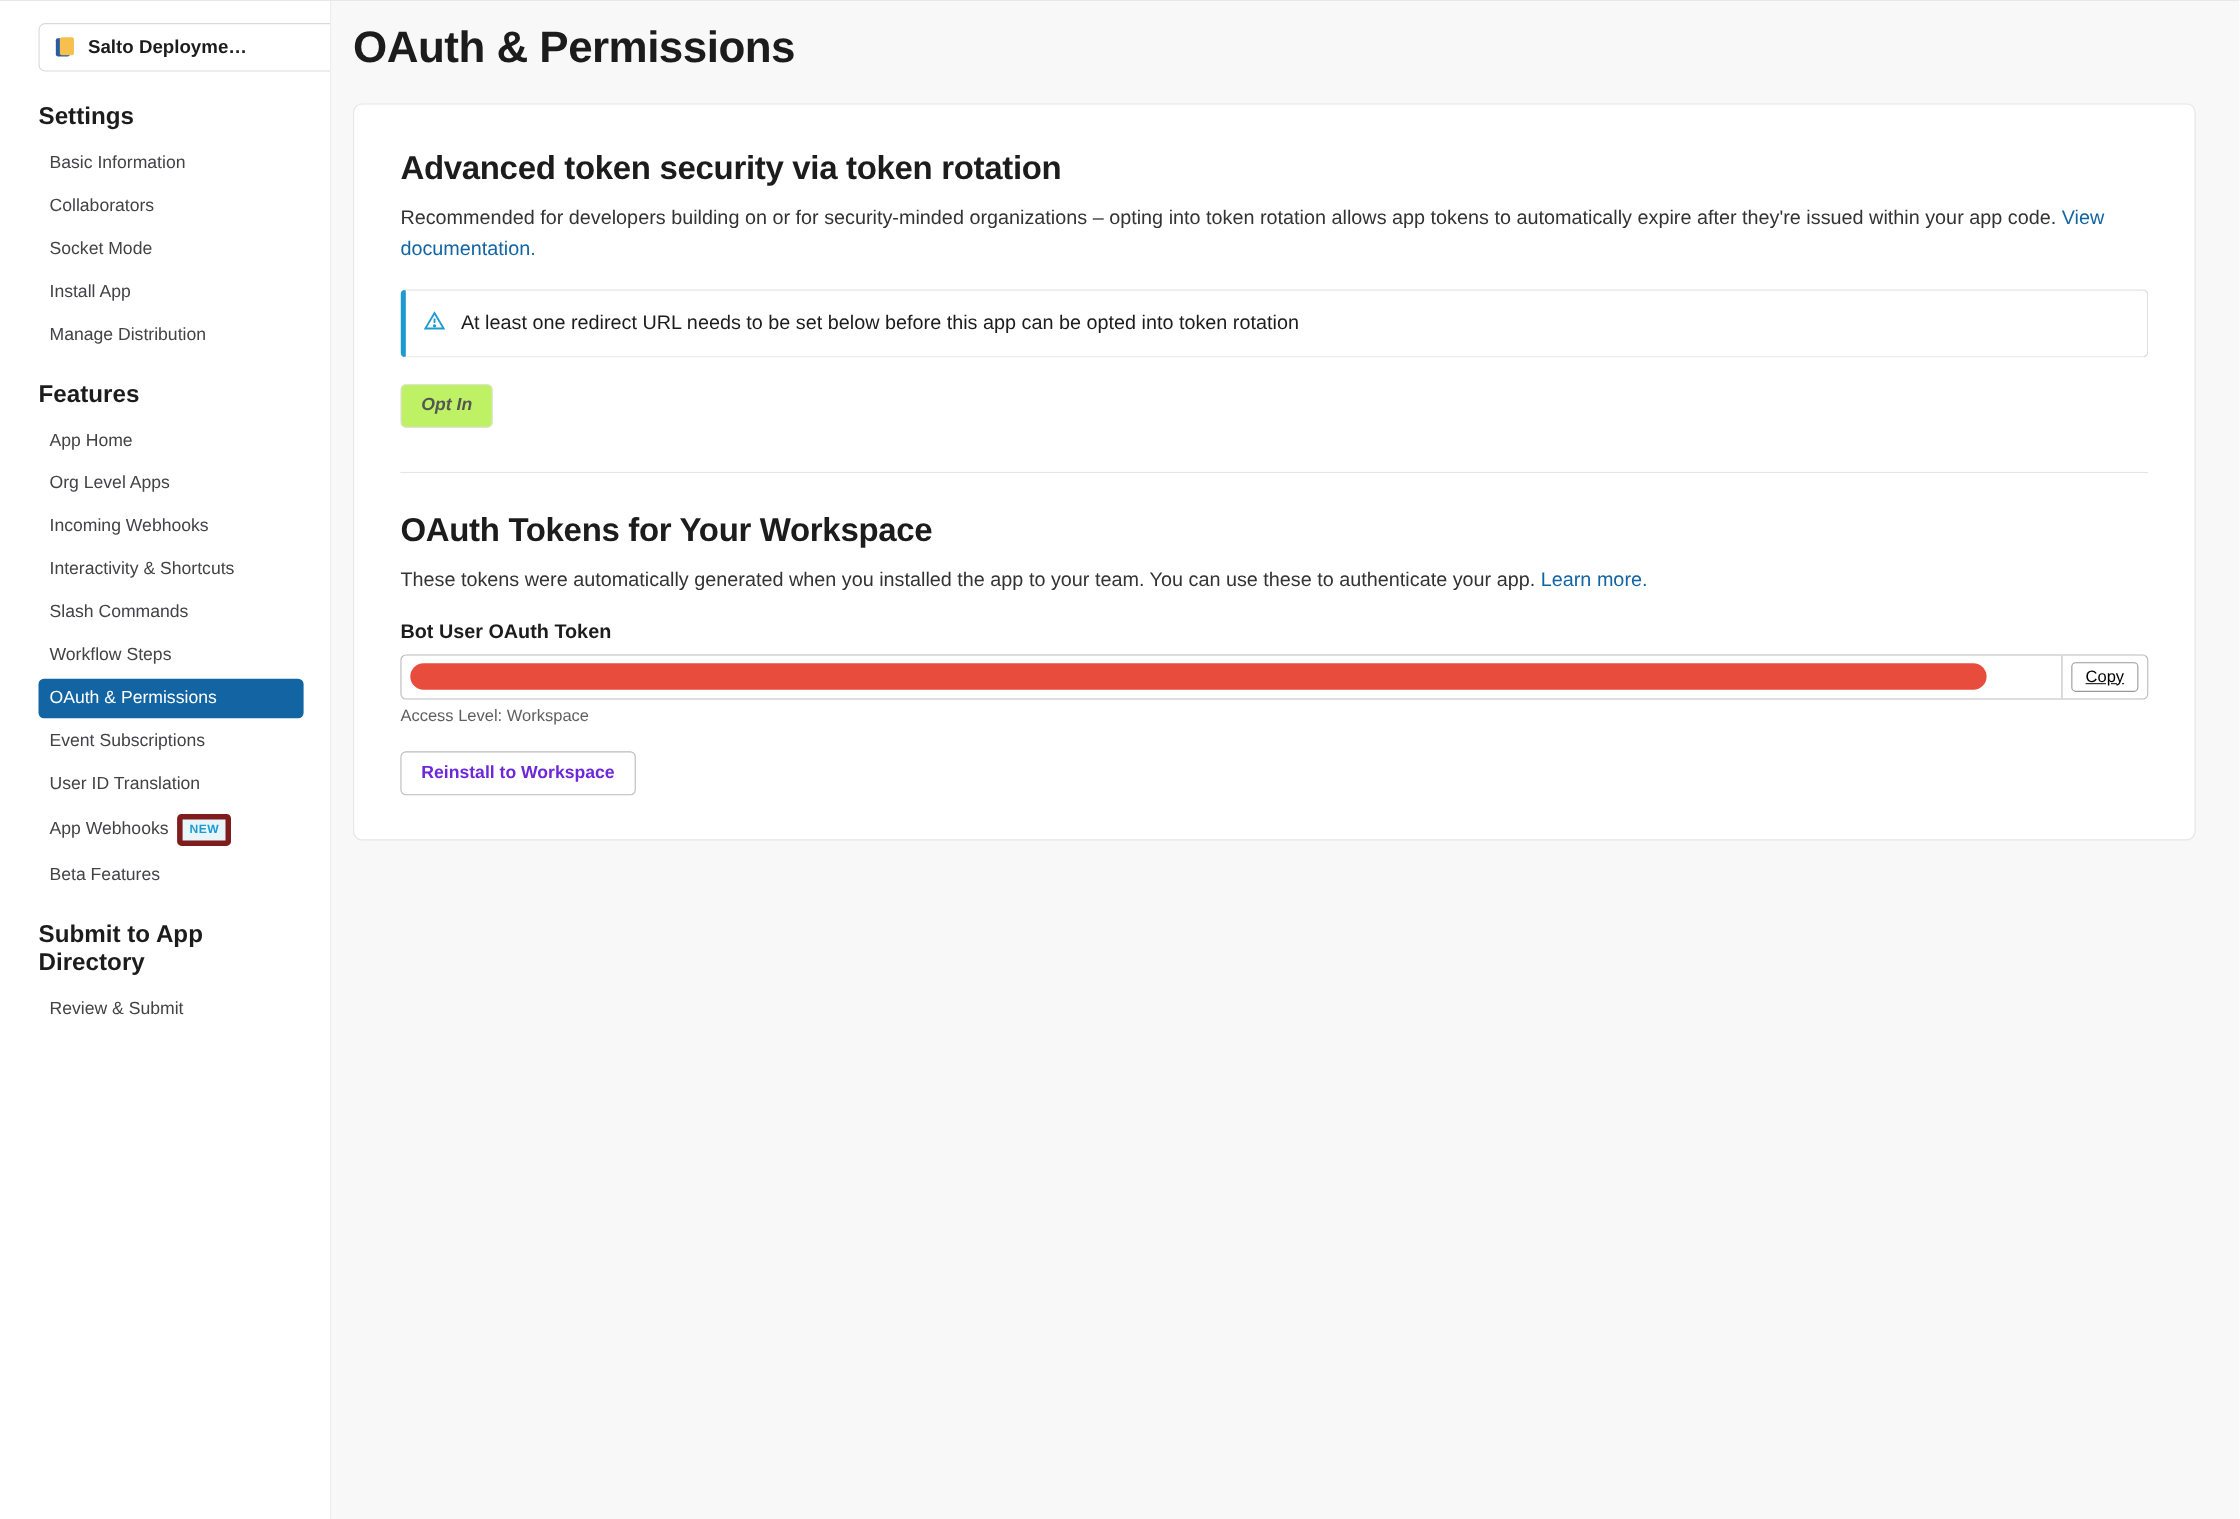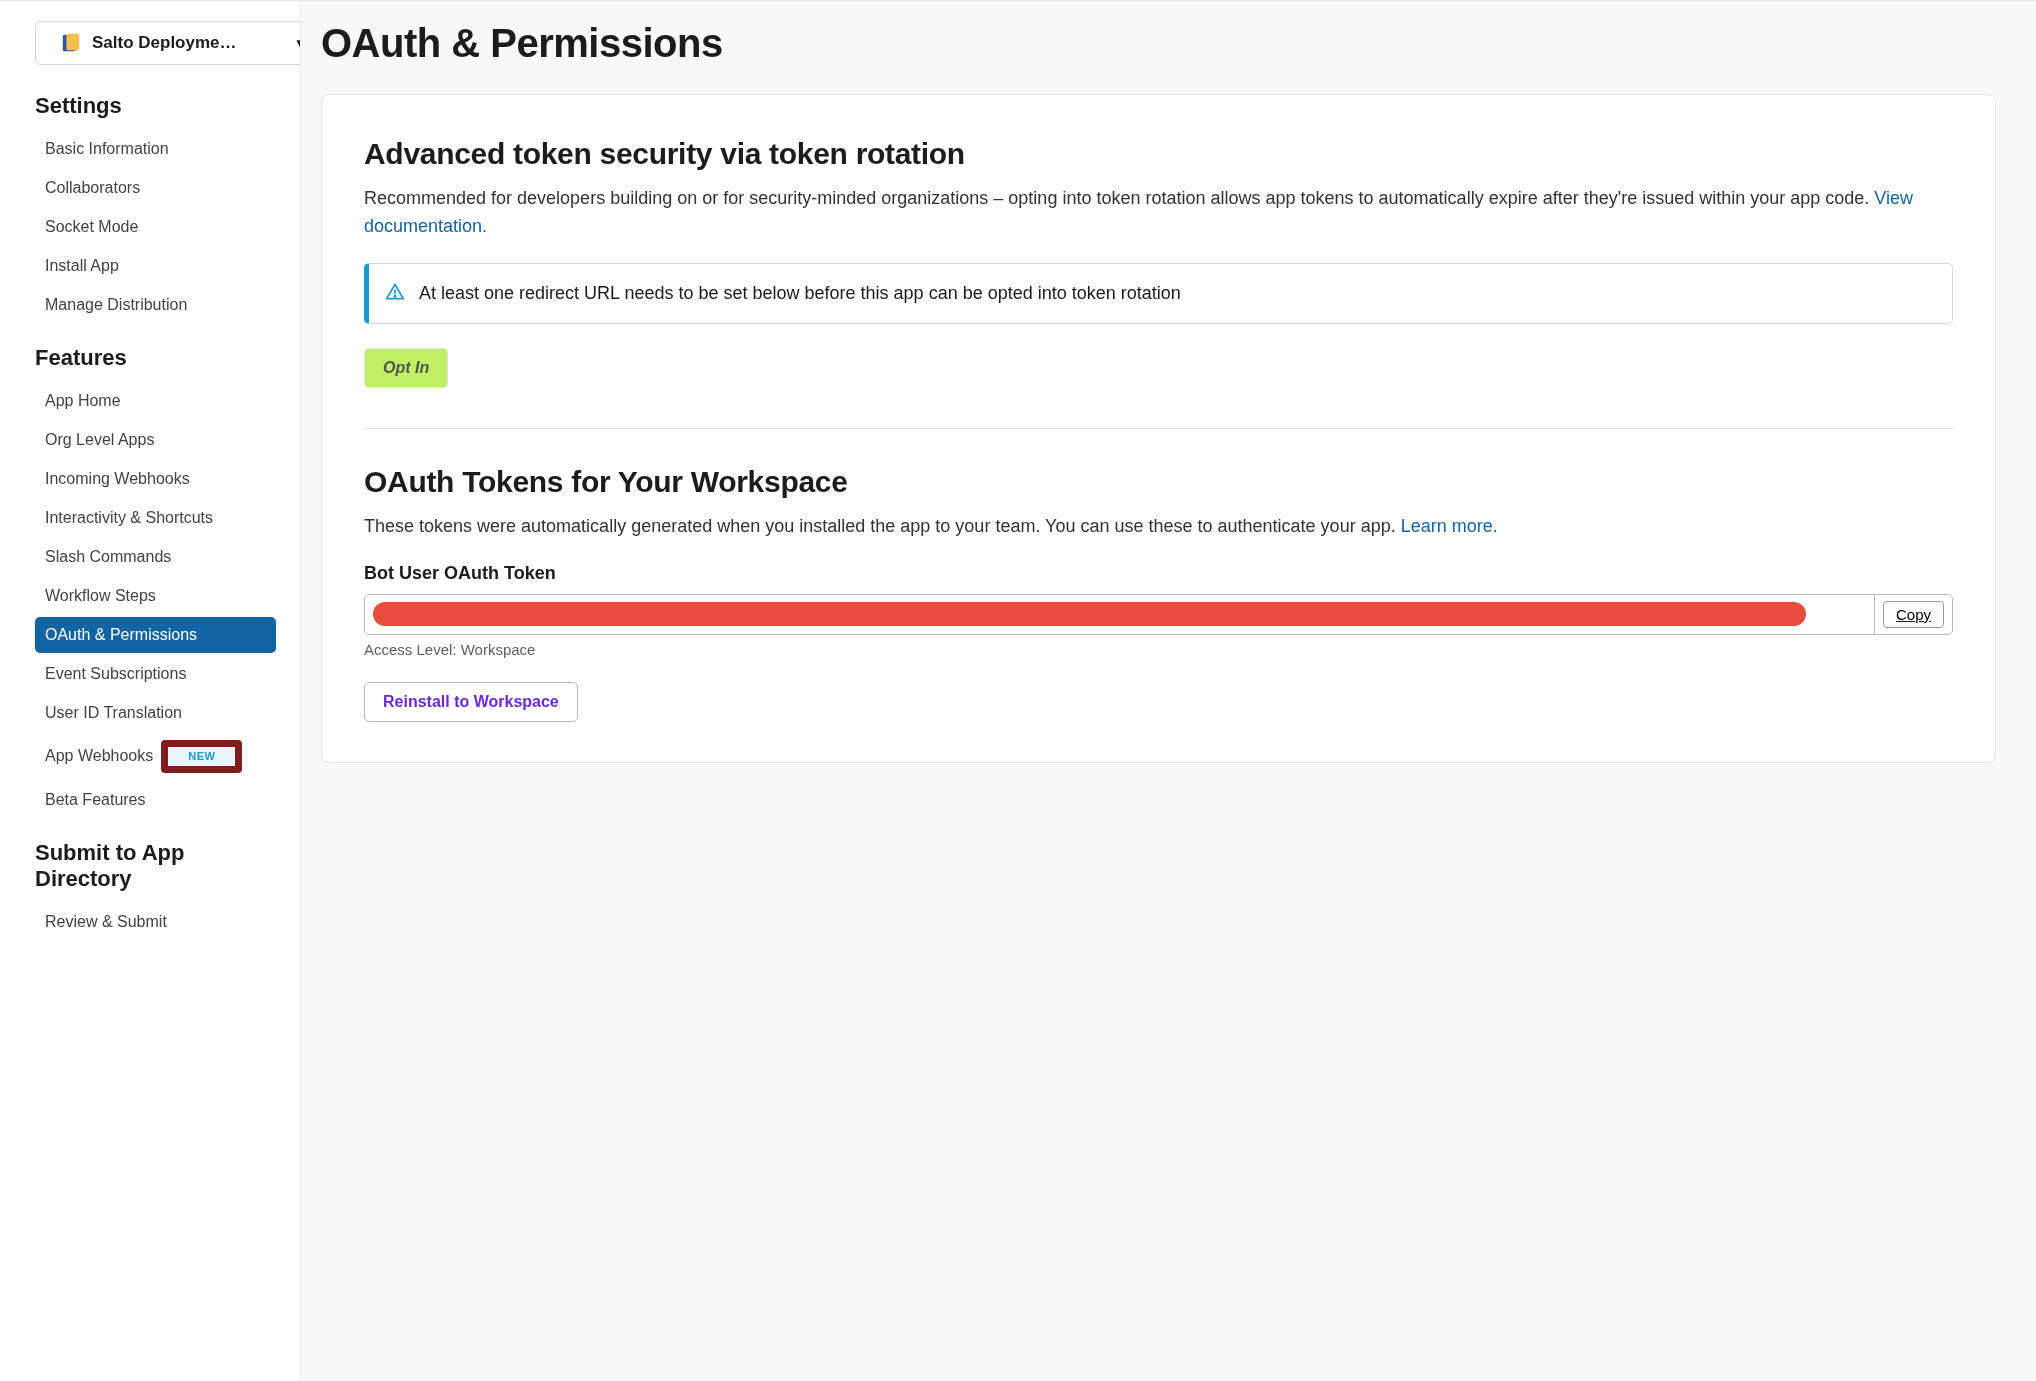--- a/index.html
+++ b/index.html
@@ -19,21 +19,21 @@
   .sidebar {
     width: 300px;
     padding: 20px 24px 40px 35px;
     flex-shrink: 0;
   }
   .app-selector {
     display: flex;
     align-items: center;
     border: 1px solid #d9d9d9;
     border-radius: 6px;
-    padding: 10px 24px;
+    padding: 10px 12px;
     cursor: pointer;
     background: #fff;
     margin-bottom: 28px;
     width: 296px;
   }
   .app-icon {
     width: 22px;
     height: 22px;
     display: inline-flex;
     align-items: center;
@@ -73,25 +73,25 @@
     line-height: 1.5;
   }
   .nav-item.active {
     background: #1264a3;
     color: #fff;
     font-weight: 400;
   }
   .badge-new {
     background: #e8f5fa;
     color: #1d9bd1;
-    border: 7px solid #7f1d1d;
+    border: 5px solid #7f1d1d;
     border-radius: 4px;
     font-size: 11px;
     font-weight: 700;
-    padding: 1px 20px;
+    padding: 1px 6px;
     margin-left: 8px;
     letter-spacing: 0.5px;
   }
 
   
   .main {
     flex: 1;
     padding: 10px 40px 40px 20px;
     background: #f8f8f8;
     border-left: 1px solid #eee;

